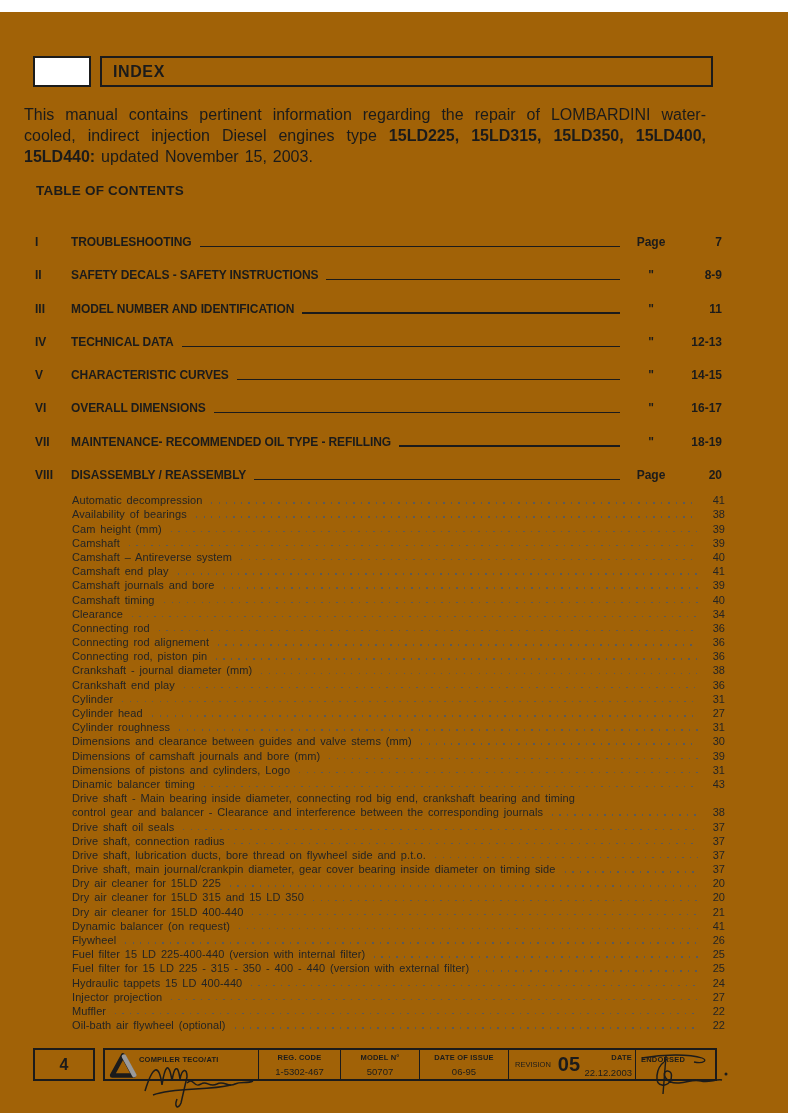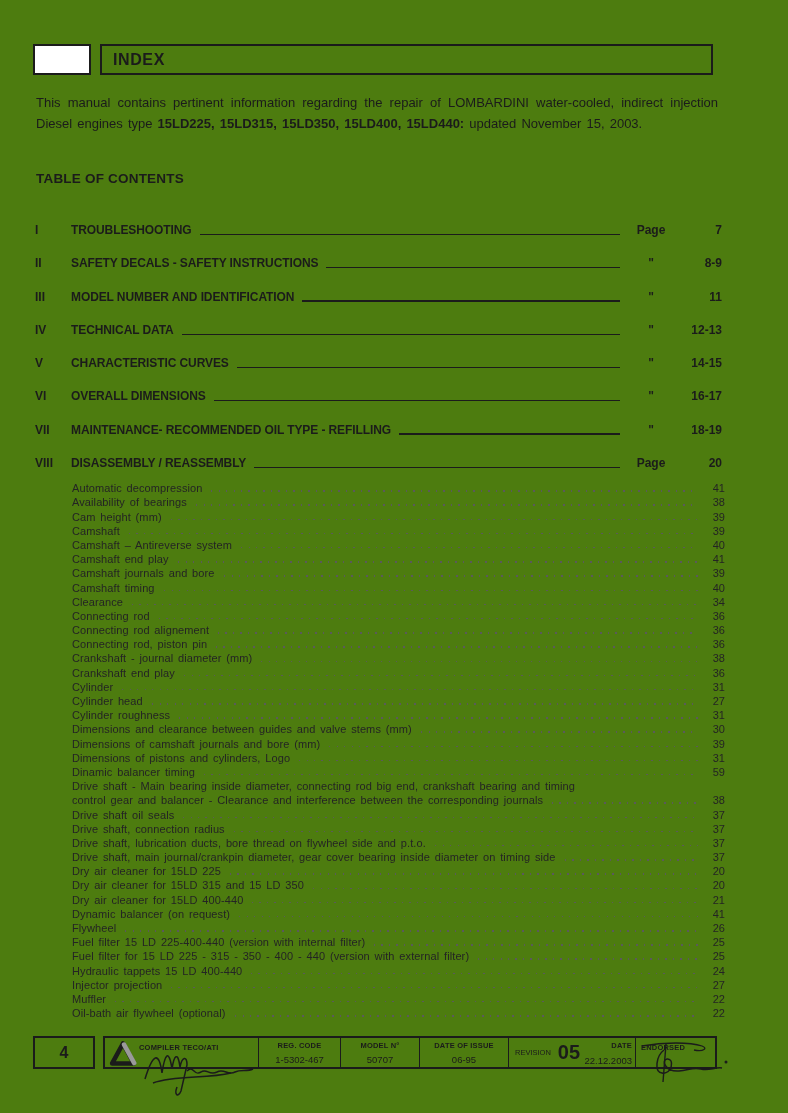--- a/index.html
+++ b/index.html
@@ -1,27 +1,27 @@
 <!DOCTYPE html>
 <html><head>
 <meta charset="utf-8">
 <style>
   * { margin:0; padding:0; box-sizing:border-box; }
   html,body { background:#ffffff; }
   body { width:788px; height:1113px; position:relative; font-family:"Liberation Sans", sans-serif; color:#1b1b1b; }
-  .page { position:absolute; inset:0; background:#4d7c0f; overflow:hidden; }
+  .page { position:absolute; inset:0; background:#a16207; overflow:hidden;margin-top:12px; }
 
   
   .box-small { position:absolute; left:33px; top:44px; width:58px; height:31px; border:2.2px solid #1b1b1b; background:#fff; }
   .box-index { position:absolute; left:100px; top:44px; width:613px; height:31px; border:2.2px solid #1b1b1b;
                display:flex; align-items:center; padding-left:11px; }
   .box-index .title { font-size:16px; font-weight:bold; letter-spacing:0.6px; }
 
   
-  .intro { position:absolute; left:36px; top:92px; width:682px; font-size:13px; line-height:21px;
+  .intro { position:absolute; left:24px; top:92px; width:682px; font-size:16px; line-height:21px;
            text-align:justify; word-spacing:1.5px; }
   .intro b { font-weight:bold; }
 
   
   .toc-title { position:absolute; left:36px; top:171px; font-size:13.5px; font-weight:bold; letter-spacing:0.2px; }
 
   .chapters { position:absolute; left:35px; top:224px; width:687px; }
   .ch-row { display:flex; align-items:flex-end; height:13px; margin-bottom:20.3px; font-weight:bold; font-size:12px; }
   .ch-num { width:36px; flex:none; }
   .ch-title { flex:none; letter-spacing:-0.1px; white-space:nowrap; }
@@ -234,21 +234,21 @@
     <span class="ix-page">39</span>
   </div>
       <div class="ix-row">
     <span class="ix-text">Dimensions of pistons and cylinders, Logo</span>
     <span class="ix-leader"></span>
     <span class="ix-page">31</span>
   </div>
       <div class="ix-row">
     <span class="ix-text">Dinamic balancer timing</span>
     <span class="ix-leader"></span>
-    <span class="ix-page">59</span>
+    <span class="ix-page">43</span>
   </div>
       <div class="ix-row">
     <span class="ix-text">Drive shaft - Main bearing inside diameter, connecting rod big end, crankshaft bearing and timing</span>
   </div>
       <div class="ix-row">
     <span class="ix-text">control gear and balancer - Clearance and interference between the corresponding journals</span>
     <span class="ix-leader"></span>
     <span class="ix-page">38</span>
   </div>
       <div class="ix-row">

